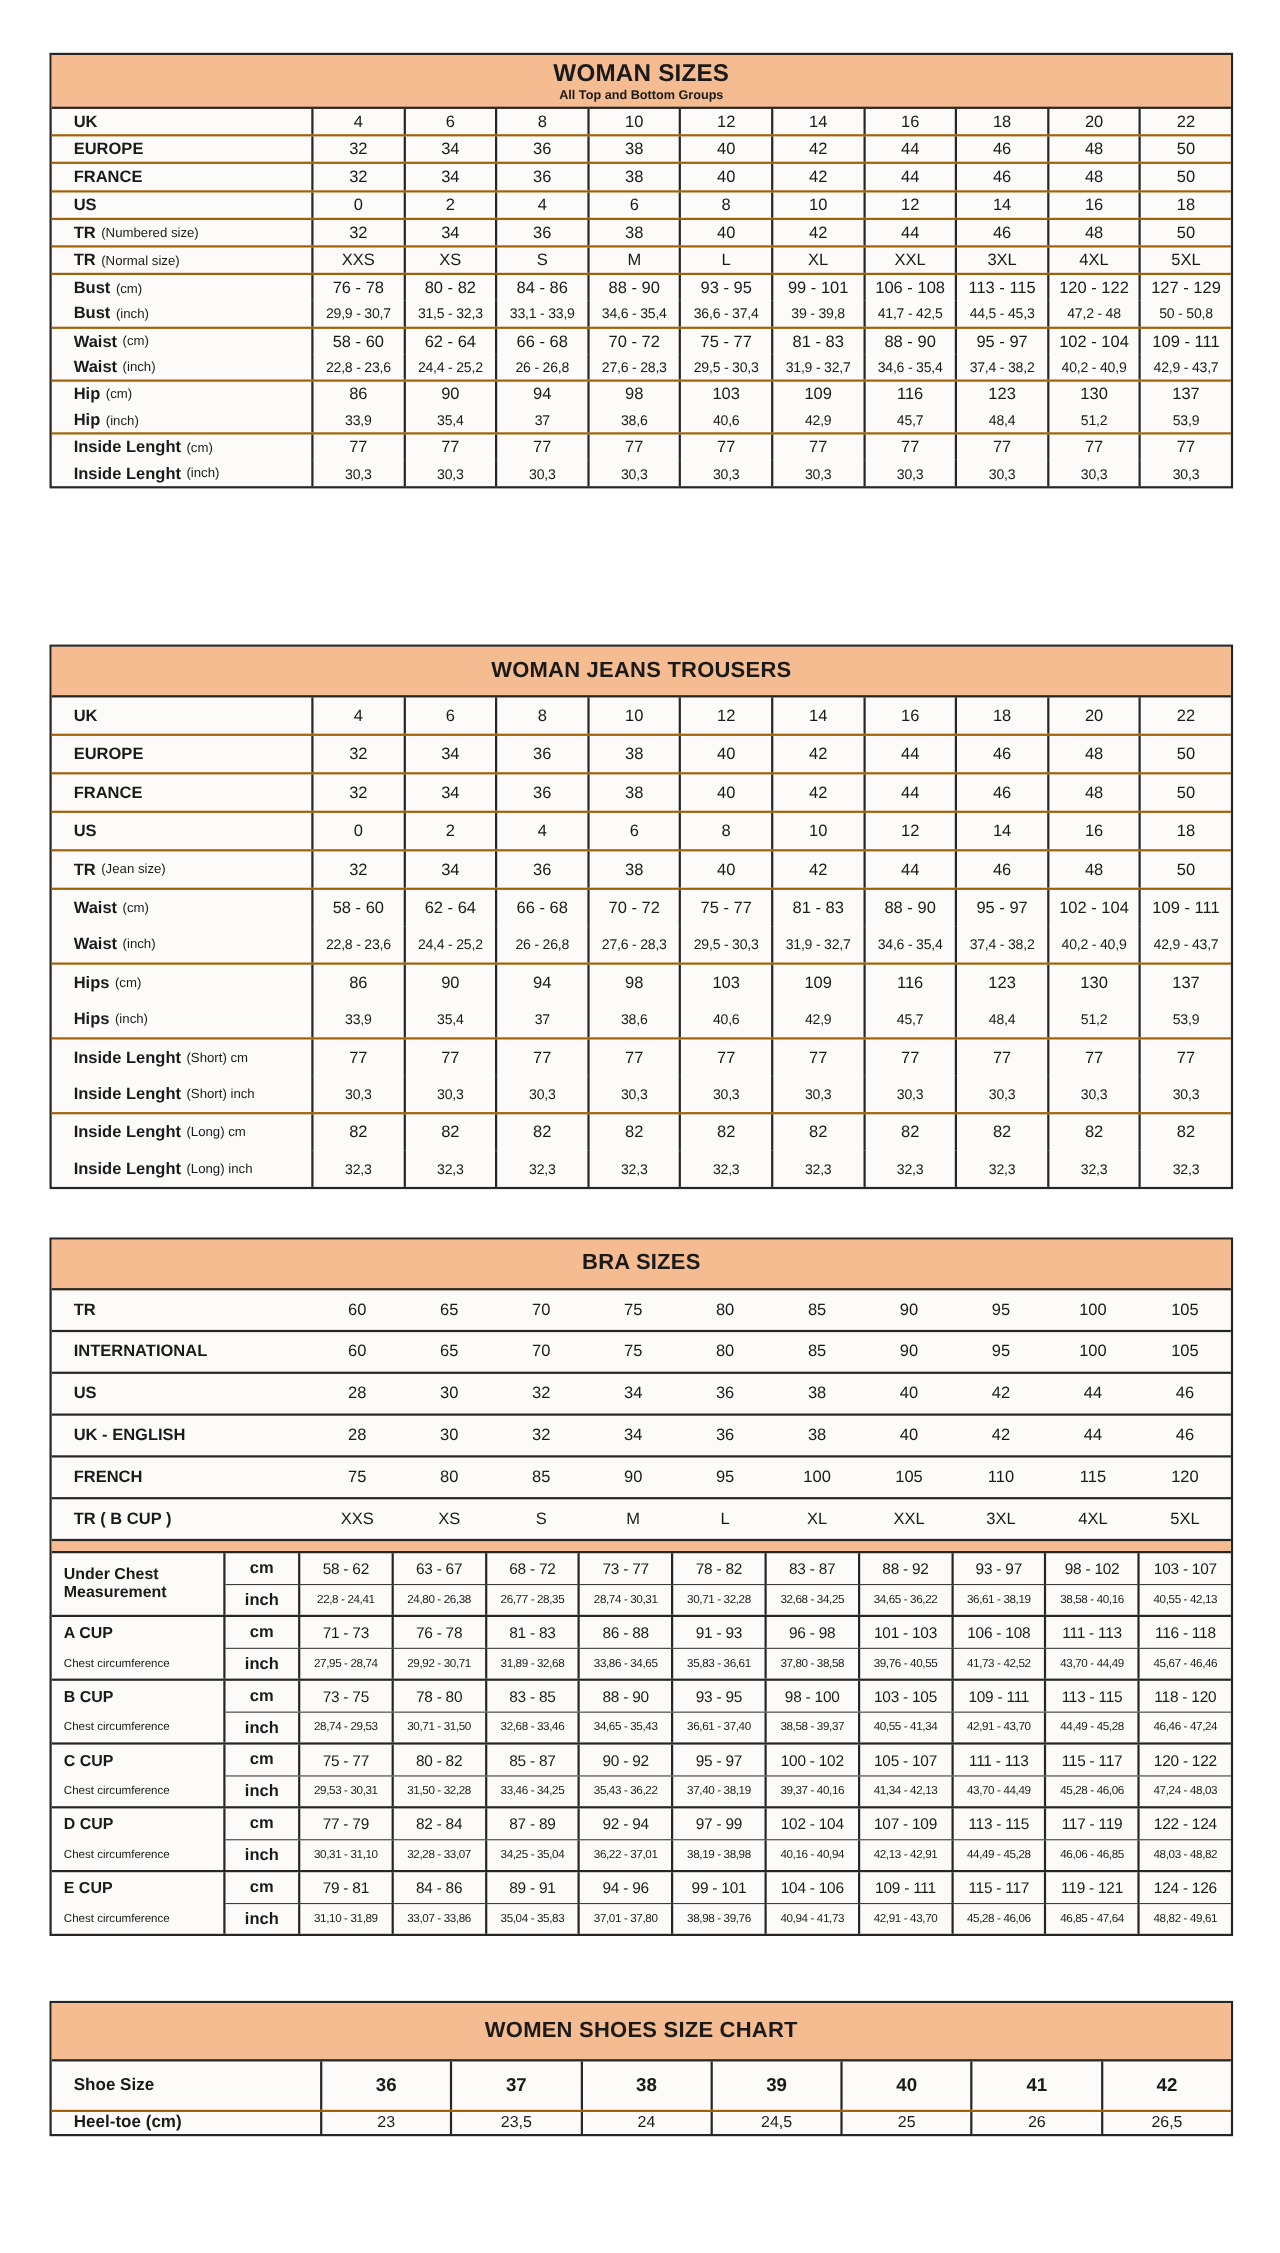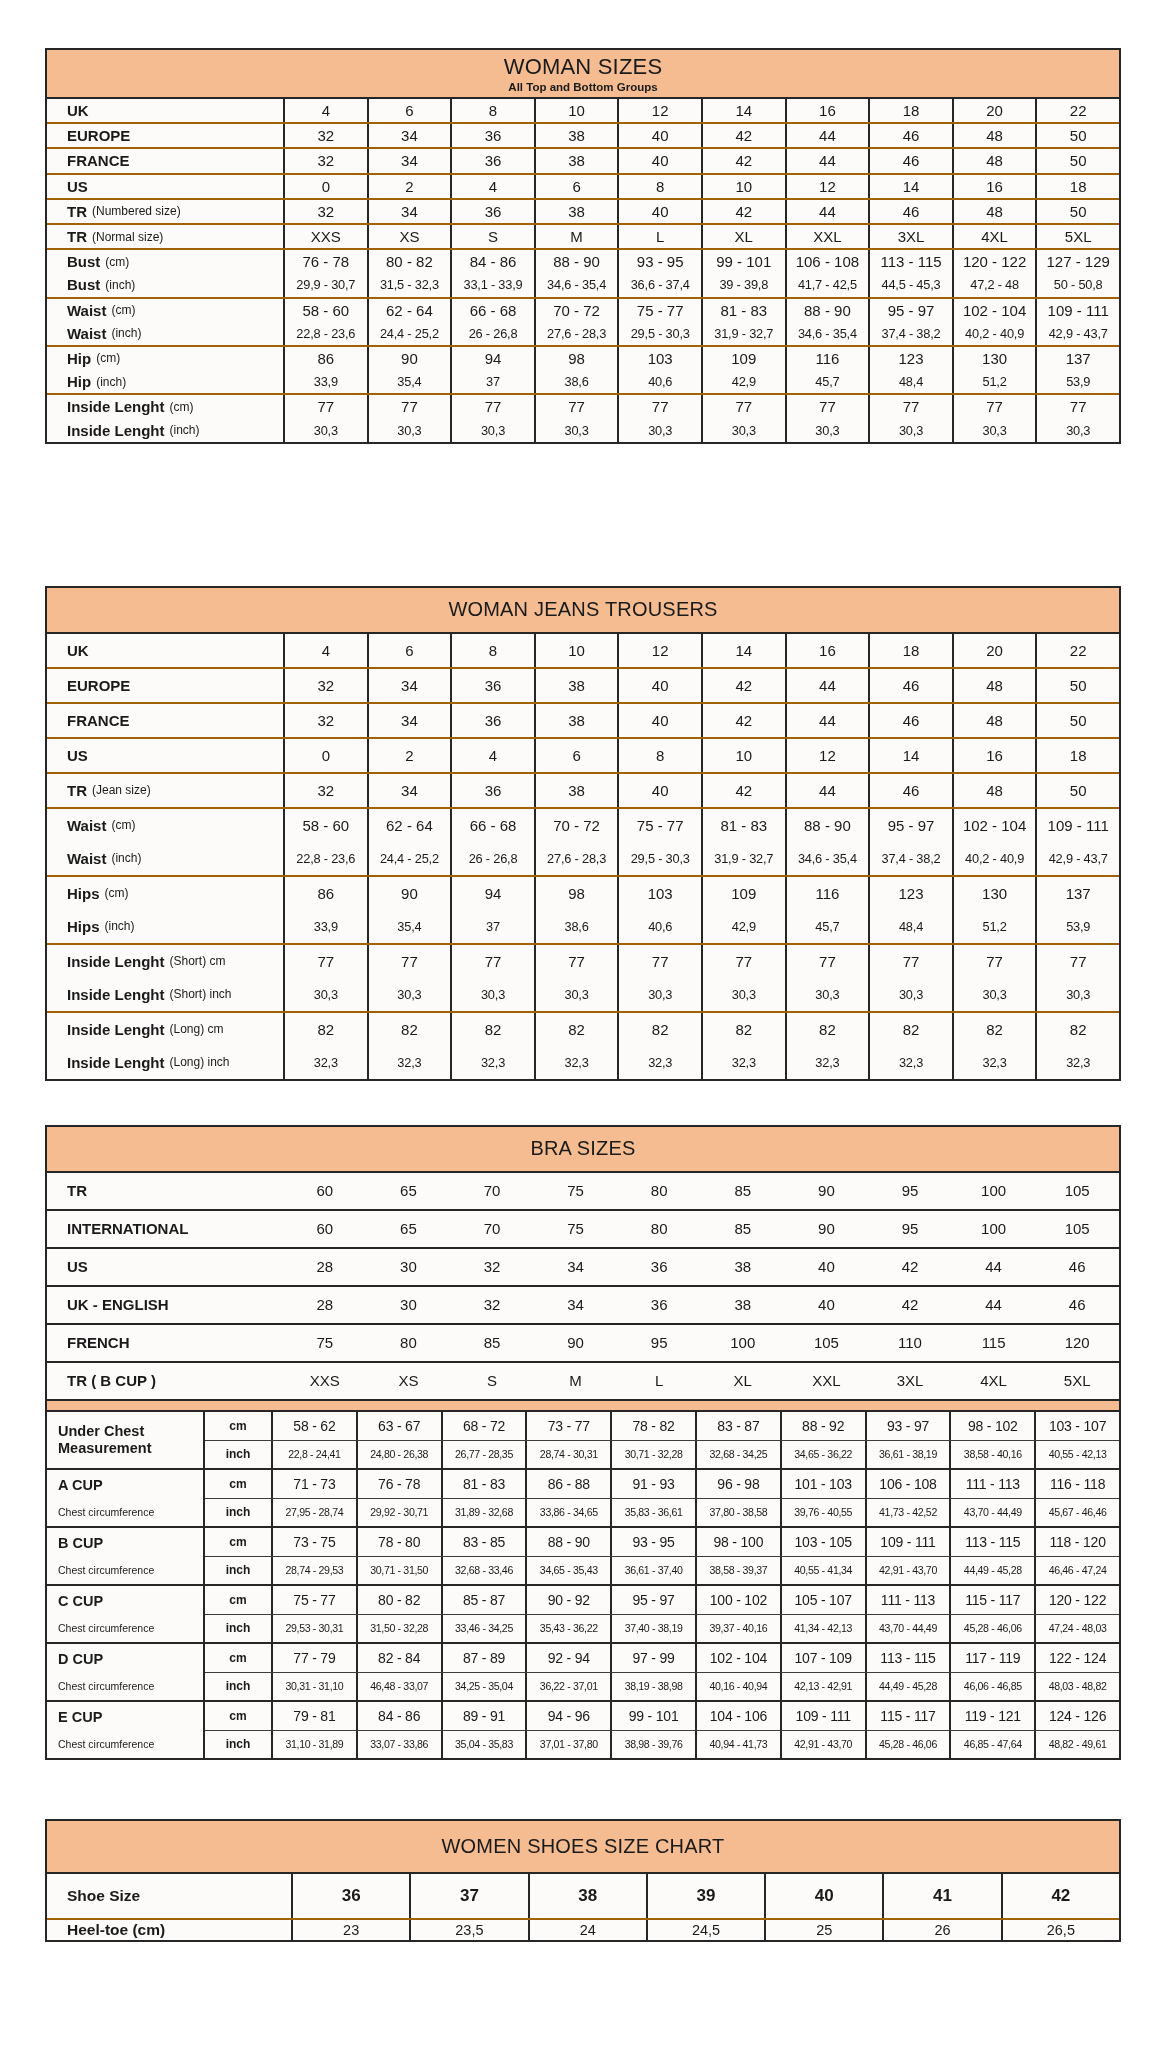--- a/index.html
+++ b/index.html
@@ -13,21 +13,21 @@
   .t2{margin-top:142px}
   .t3{margin-top:44px}
   .t4{margin-top:59px}
   .thead{
     background:#f4bc90;border-bottom:2.5px solid #262626;
     display:flex;flex-direction:column;align-items:center;justify-content:center;text-align:center;
   }
   .t1 .thead{height:49px}
   .t2 .thead,.t3 .thead{height:46px}
   .t4 .thead{height:53px}
-  h1{margin:0;font-size:22px;font-weight:normal;letter-spacing:.2px}
+  h1{margin:0;font-size:22px;font-weight:bold;letter-spacing:.2px}
   .t2 h1,.t3 h1,.t4 h1{font-size:20px}
   .sub{font-size:11.5px;font-weight:bold;margin-top:1px}
 
   .rgroup + .rgroup{border-top:2px solid #a16207}
   .braUpper .rgroup + .rgroup{border-top:2.5px solid #262626}
   .row{display:grid}
   .grid11 .row{grid-template-columns:236px repeat(10,1fr)}
   .grid8 .row{grid-template-columns:244px repeat(7,1fr)}
   .t1 .row{height:23.2px}
   .t2 .row{height:33px}
@@ -49,21 +49,21 @@
 
   .cgroup{display:flex}
   .cgroup + .cgroup{border-top:2.5px solid #262626}
   .clbl{width:158px;border-right:2px solid #262626;display:flex;flex-direction:column;align-items:flex-start;justify-content:center;padding-left:11px;padding-right:24px}
   .clbl b{font-size:14.5px;line-height:1.15}
   .csub{font-size:10.5px;margin-top:13px}
   .crows{flex:1}
   .crow{display:grid;grid-template-columns:66px repeat(10,1fr);height:28px}
   .crow + .crow{border-top:1.5px solid #3c3c3c}
   .crow .cell + .cell{border-left:2px solid #262626}
-  .cunit b{font-size:12px}
+  .cunit b{font-size:15px}
   .crow .val{font-size:14px;letter-spacing:-.2px}
   .crow.small .val{font-size:10.6px;letter-spacing:-.35px}
 
   .t4 .val{font-size:14.5px}
   .t4 .lbl b{font-size:15.5px}
   .t4 .rgroup:first-child .val{font-weight:bold;font-size:17px}
 </style>
 </head>
 <body>
 
@@ -828,21 +828,21 @@
               <div class="cell val">107 - 109</div>
               <div class="cell val">113 - 115</div>
               <div class="cell val">117 - 119</div>
               <div class="cell val">122 - 124</div>
             </div>
             <div class="crow small">
               <div class="cell cunit">
                 <b>inch</b>
               </div>
               <div class="cell val">30,31 - 31,10</div>
-              <div class="cell val">46,48 - 33,07</div>
+              <div class="cell val">32,28 - 33,07</div>
               <div class="cell val">34,25 - 35,04</div>
               <div class="cell val">36,22 - 37,01</div>
               <div class="cell val">38,19 - 38,98</div>
               <div class="cell val">40,16 - 40,94</div>
               <div class="cell val">42,13 - 42,91</div>
               <div class="cell val">44,49 - 45,28</div>
               <div class="cell val">46,06 - 46,85</div>
               <div class="cell val">48,03 - 48,82</div>
             </div>
           </div>

